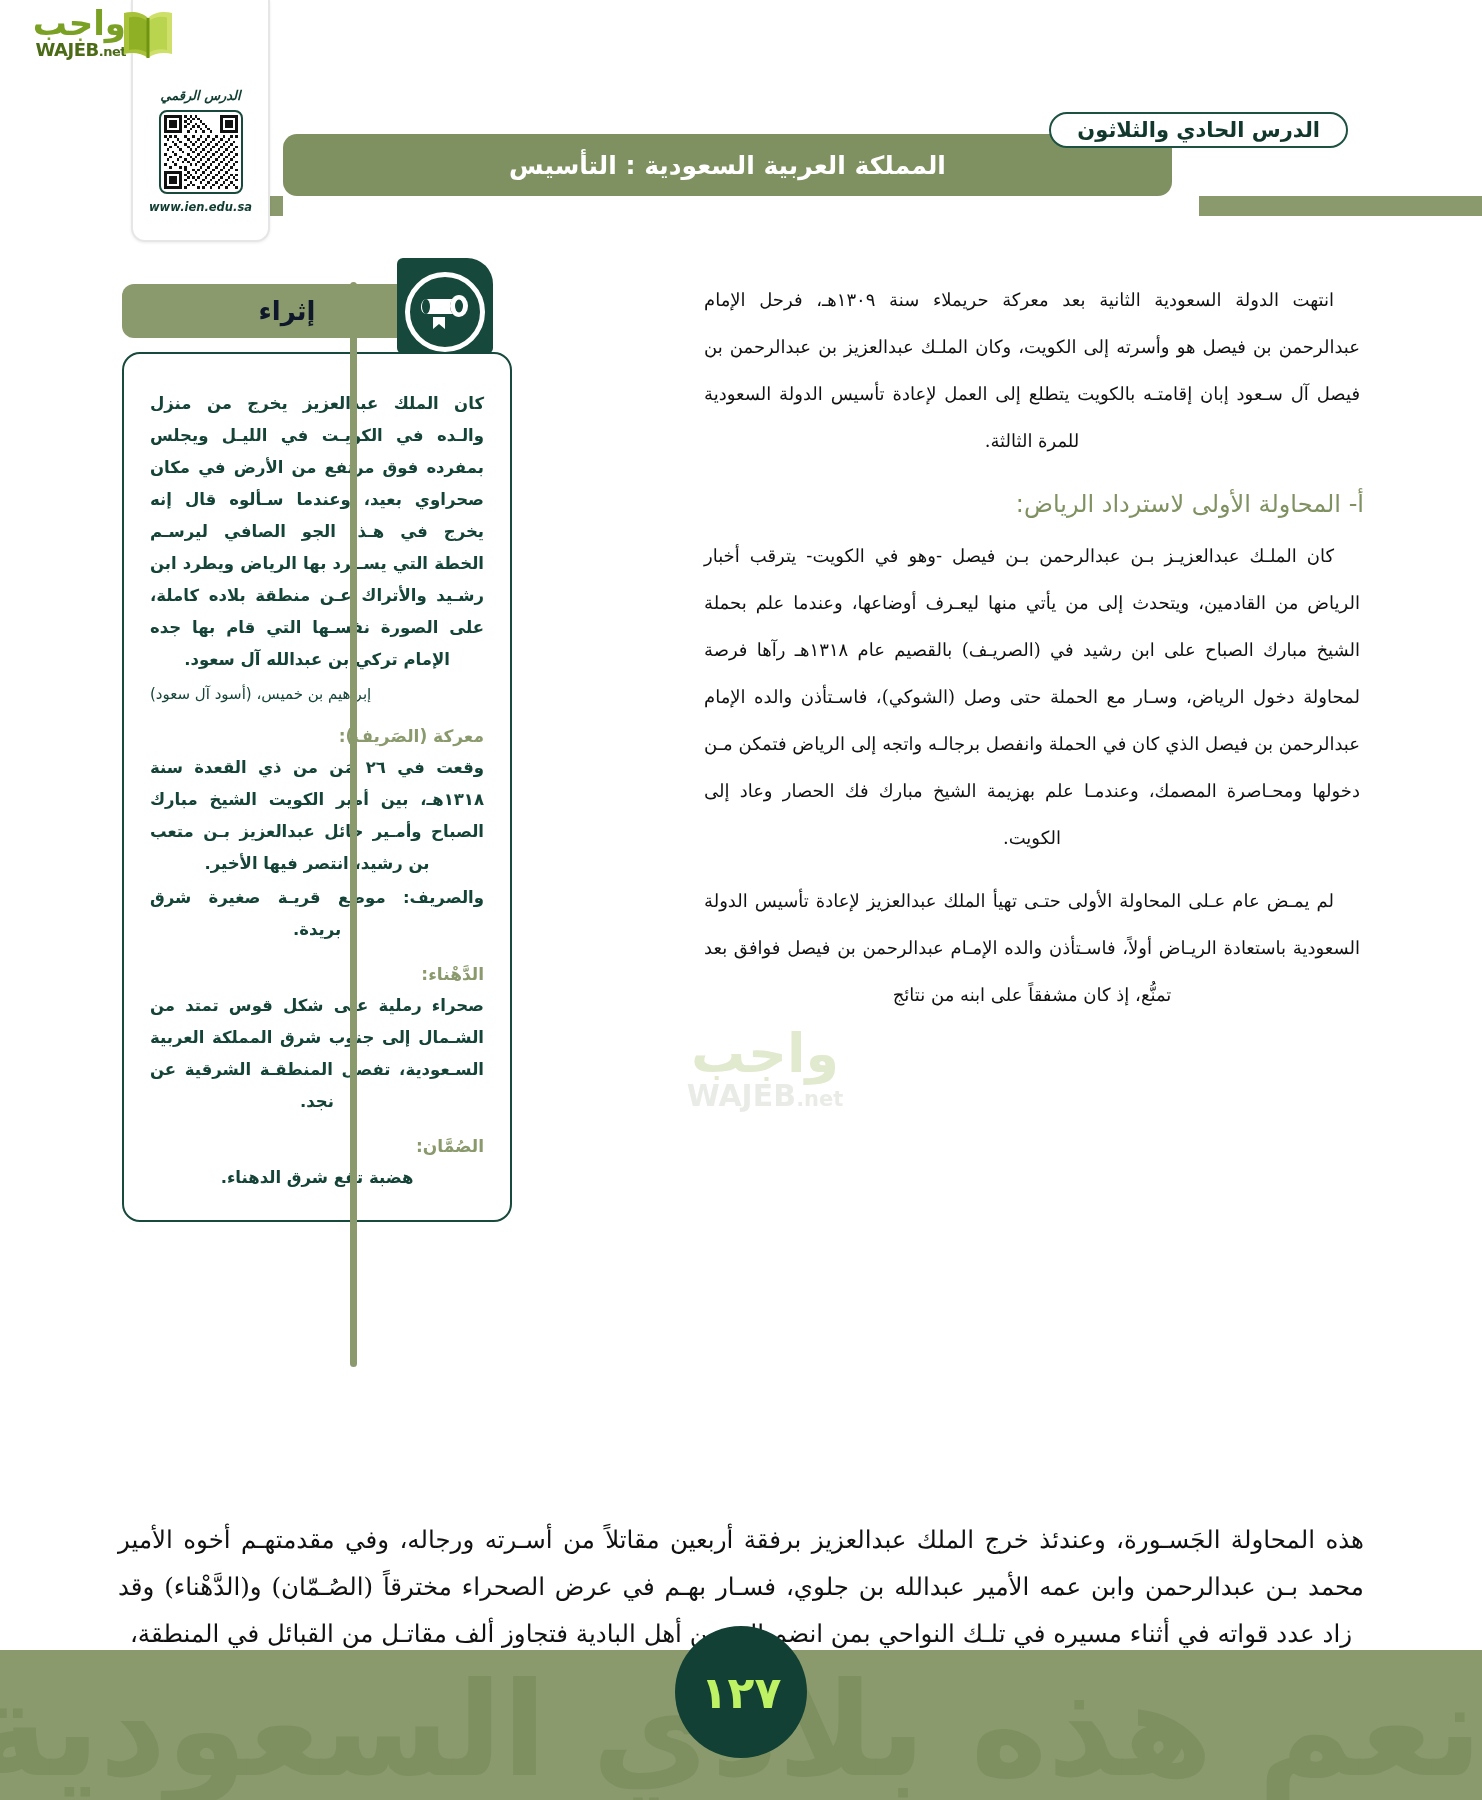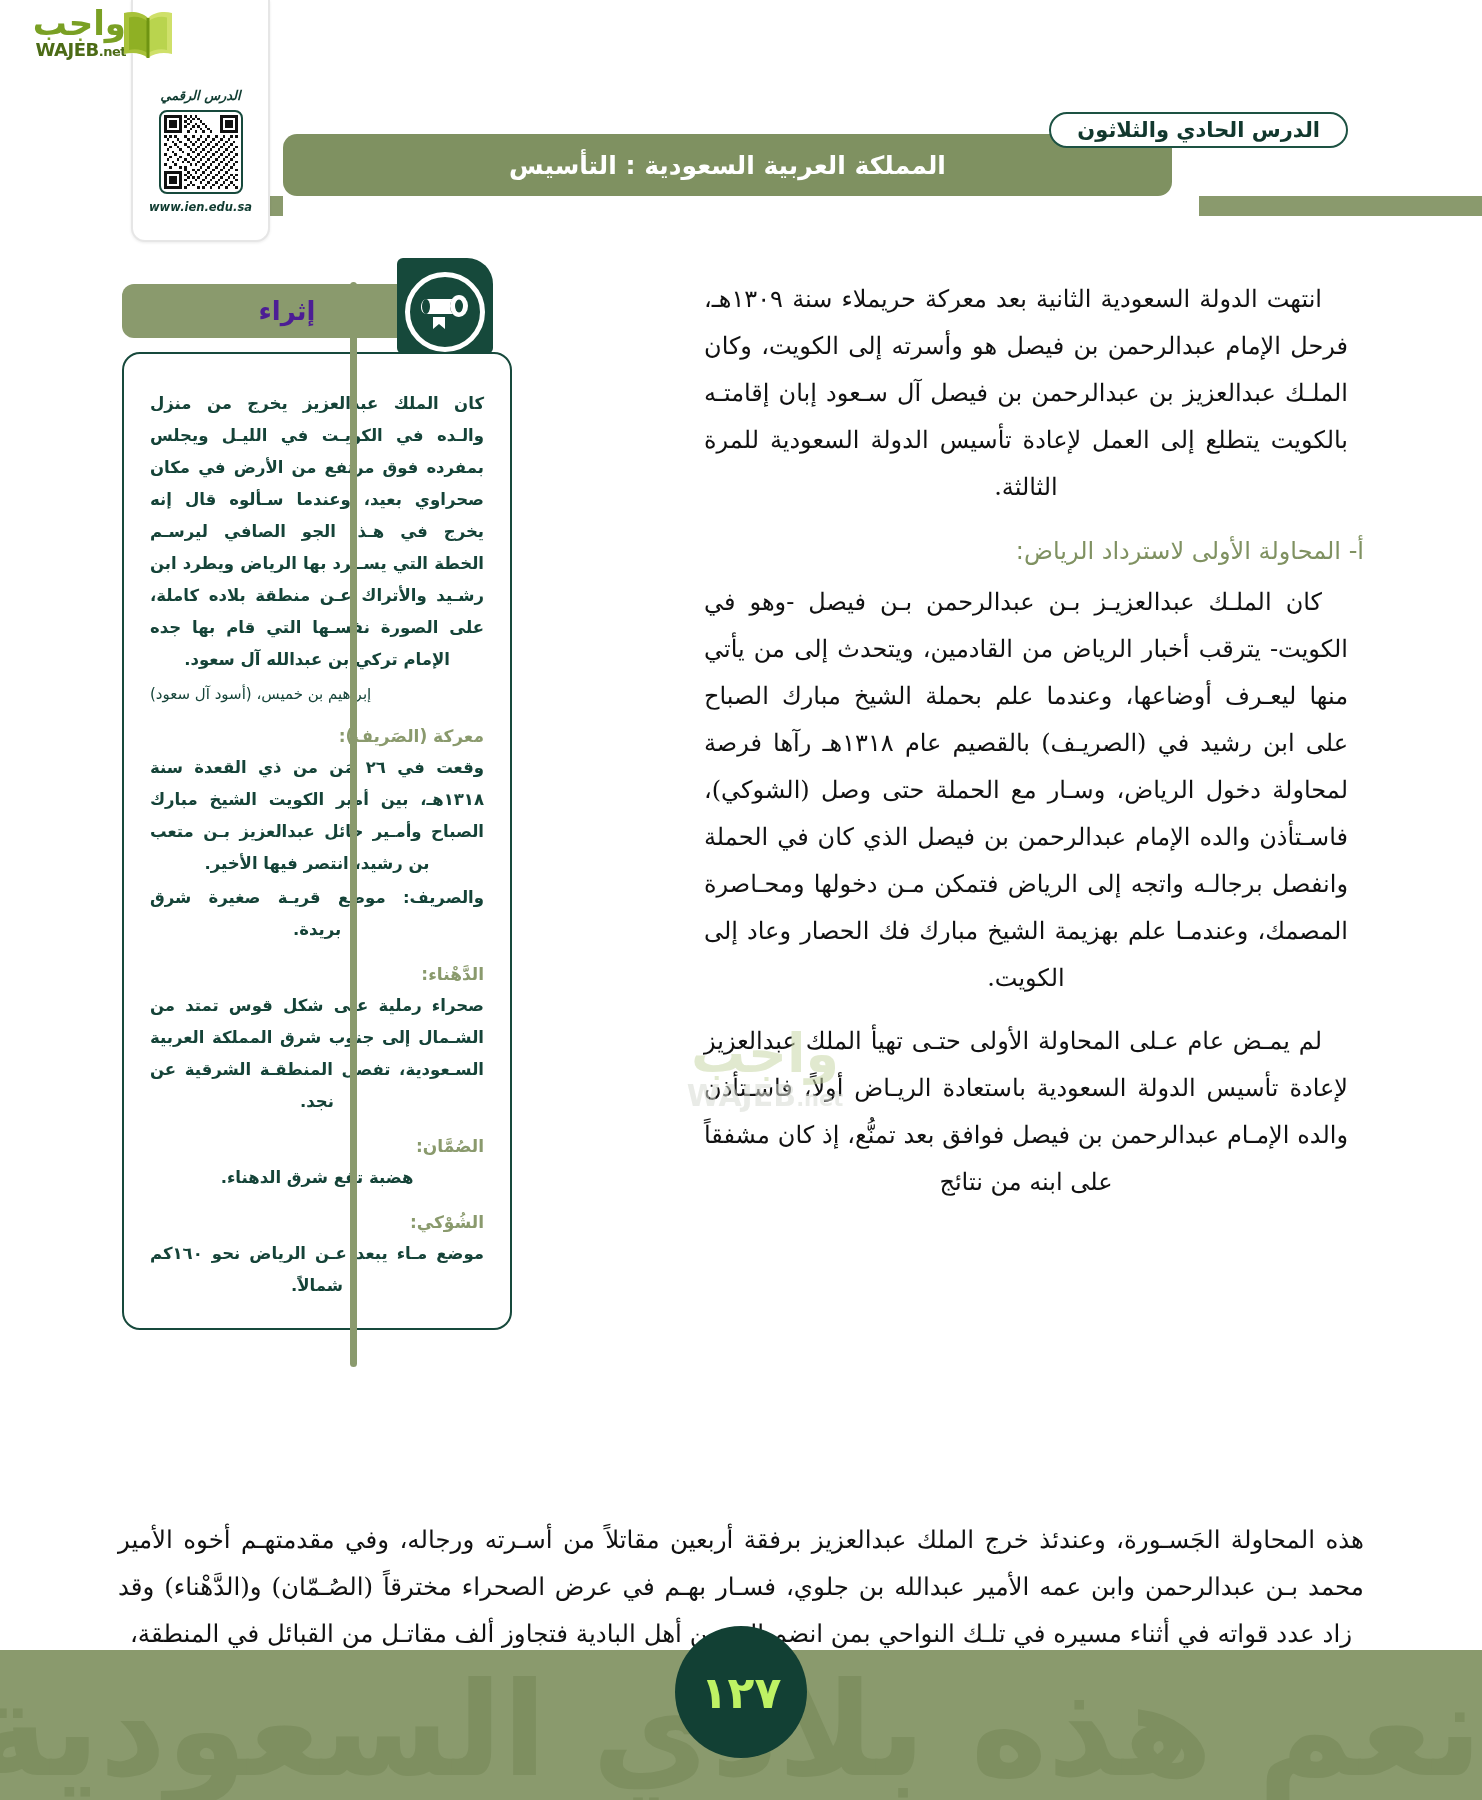--- a/index.html
+++ b/index.html
@@ -111,23 +111,23 @@
   
   .page-body{
     position:absolute;top:236px;left:0;width:1482px;height:1290px;
   }
 
   
   .main-col{
     position:absolute;top:40px;right:118px;width:660px;
   }
   .main-col p{
-    margin:0 16px 16px 0;
+    margin:0 4px 16px 0;
     font-family:"DejaVu Serif","Liberation Serif",serif;
-    font-size:24px;line-height:47px;color:#111111;
+    font-size:18px;line-height:47px;color:#111111;
     text-align:justify;text-align-last:center;
     text-indent:26px;
   }
   h3.sec-head{
     margin:26px 0 14px 0;
     font-size:24px;font-weight:400;color:#7f9161;
     text-align:right;
   }
 
   
@@ -138,21 +138,21 @@
     position:relative;height:62px;
   }
   .side-bar{
     position:absolute;top:8px;left:0;width:330px;height:54px;
     background:#8a9a6d;
     border-top-left-radius:12px;border-bottom-left-radius:12px;
     border-bottom-right-radius:12px;
     display:flex;align-items:center;justify-content:center;
   }
   .side-bar span{
-    font-size:26px;font-weight:700;color:#4c1d95;letter-spacing:2px;
+    font-size:26px;font-weight:700;color:#0f172a;letter-spacing:2px;
   }
   .side-badge{
     position:absolute;top:-18px;left:275px;width:96px;height:96px;z-index:3;
   }
   .side-badge .sq{
     position:absolute;inset:0;background:#16493b;
     border-top-left-radius:6px;border-top-right-radius:26px;
     border-bottom-right-radius:6px;border-bottom-left-radius:6px;
   }
   .side-badge .ring{
@@ -522,24 +522,20 @@
         <p class="def">والصريف: موضع قريـة صغيرة شرق بريدة.</p>
       </div>
       <div>
         <div class="term">الدَّهْناء:</div>
         <p class="def">صحراء رملية على شكل قوس تمتد من الشـمال إلى جنوب شرق المملكة العربية السـعودية، تفصل المنطقـة الشرقية عن نجد.</p>
       </div>
       <div>
         <div class="term">الصُمَّان:</div>
         <p class="def">هضبة تقع شرق الدهناء.</p>
       </div>
-      <div>
-        <div class="term">الشُوْكي:</div>
-        <p class="def">موضع مـاء يبعد عـن الرياض نحو ١٦٠كم شمالاً.</p>
-      </div>
     </div>
   </div>
 
   <div class="side-rule"></div>
 
   <div class="center-watermark">
     <div class="cw-ar">واجب</div>
     <div class="cw-en"><span>WAJEB</span><span class="dn">.net</span></div>
   </div>
 

